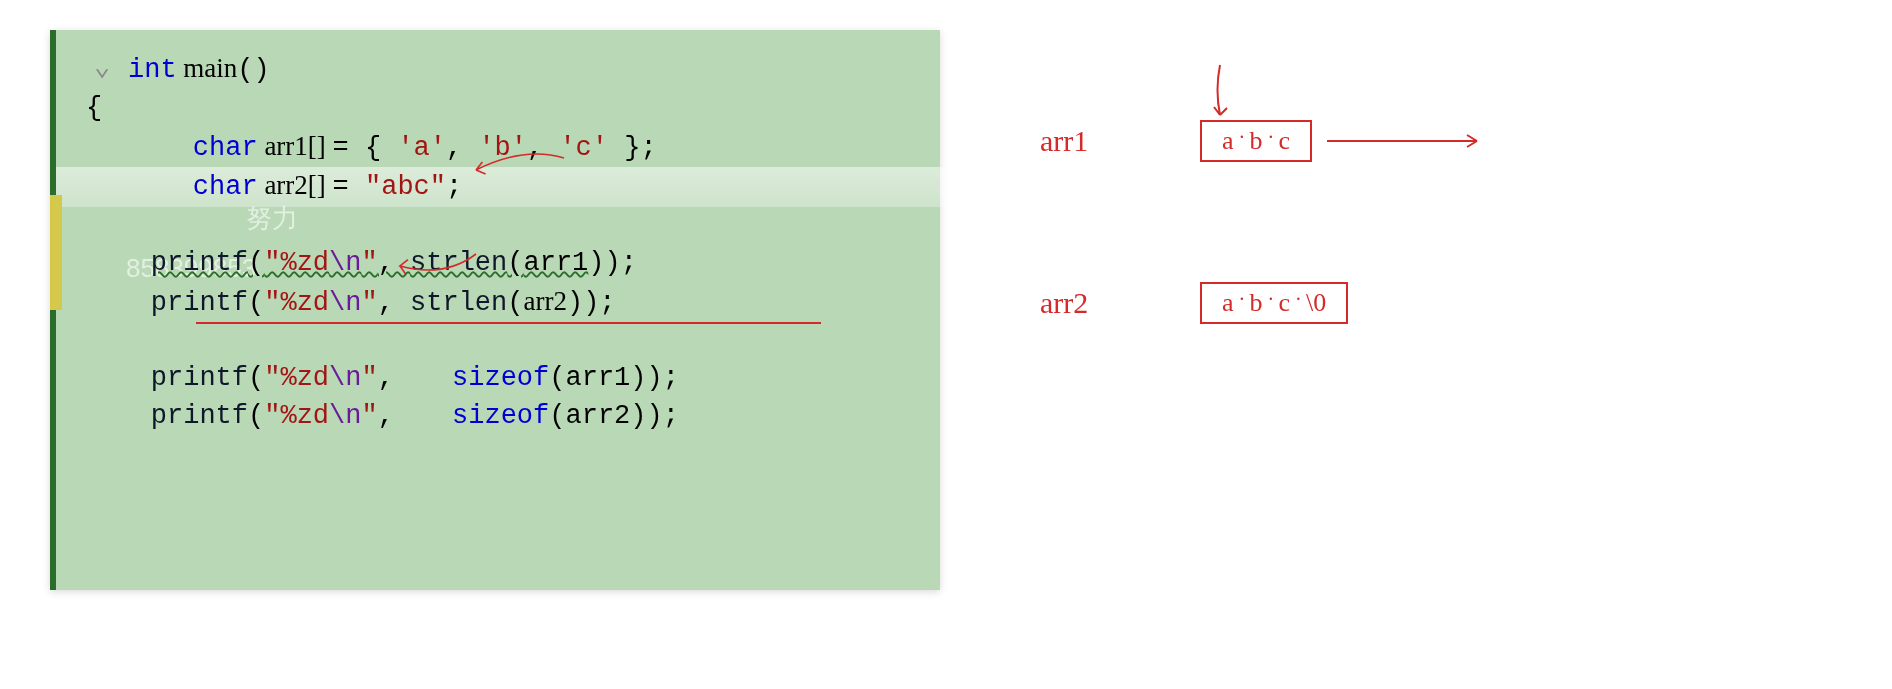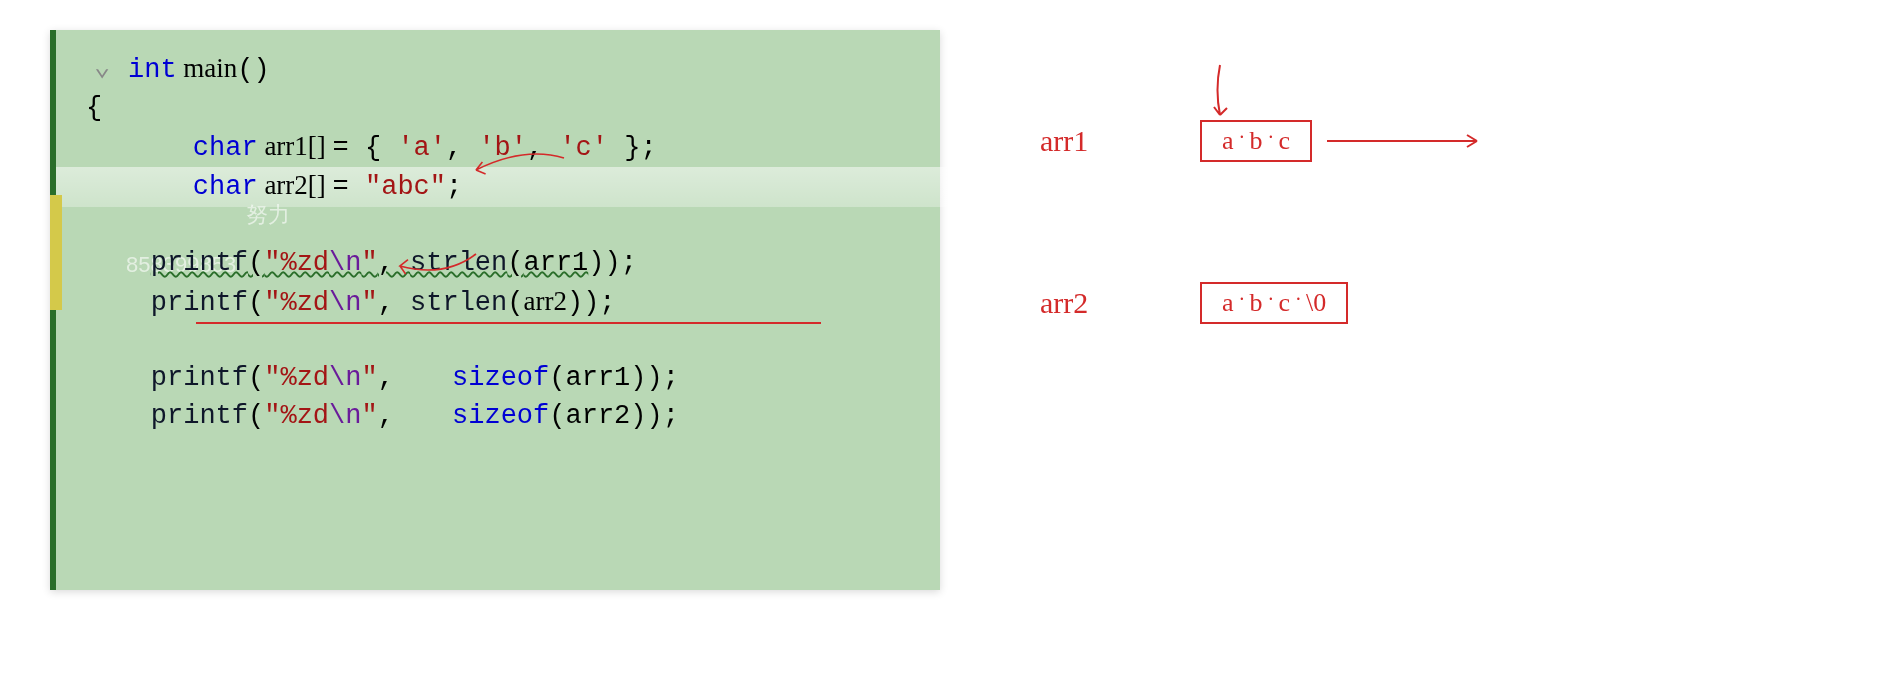--- a/index.html
+++ b/index.html
@@ -43,21 +43,21 @@
     .highlighted-line {
       background: linear-gradient(to bottom, rgba(255,255,255,0.5) 0%, rgba(255,255,255,0.3) 100%);
       margin-left: -30px;
       padding-left: 30px;
       margin-right: -30px;
       padding-right: 30px;
     }
     .watermark {
       position: absolute;
       color: rgba(255,255,255,0.6);
-      font-size: 22px;
+      font-size: 26px;
       font-family: sans-serif;
       pointer-events: none;
     }
     .watermark1 { top: 170px; left: 190px; }
     .watermark2 { top: 220px; left: 70px; }
     .kw { color: #0000d4; margin-left: 42px; }
     .ident { color: #000000; font-family: Liberation Serif, serif; }
     .func { color: #0f172a; }
     .punct { color: #000000; }
     .char { color: #a31515; }

